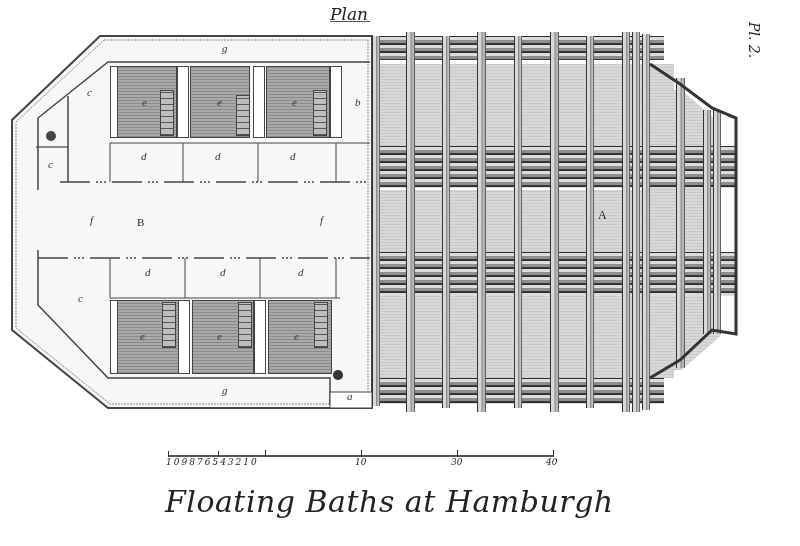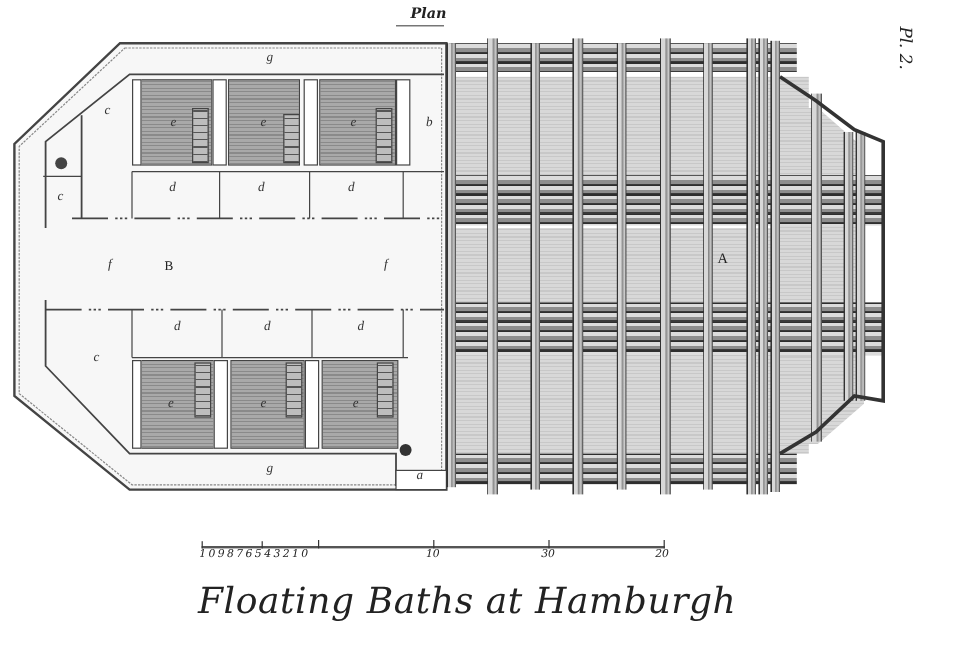--- a/index.html
+++ b/index.html
@@ -11,21 +11,21 @@
   .bath{position:absolute;background:repeating-linear-gradient(0deg,#8a8a8a 0 1px,#a9a9a9 1px 3px);border:1px solid #444;}
   .steps{position:absolute;background:repeating-linear-gradient(0deg,#555 0 1px,#bdbdbd 1px 6px);border:1px solid #444;}
   .pillar{position:absolute;background:#fff;border:1px solid #444;}
   .log-v{position:absolute;background:linear-gradient(90deg,#333 0 1px,#d8d8d8 1px 45%,#888 55%,#ccc 80%,#333 100%);}
   .log-h{position:absolute;background:repeating-linear-gradient(180deg,#2e2e2e 0 1px,#dcdcdc 1px 4px,#8d8d8d 4px 7px,#3a3a3a 7px 8px);}
   .panel{position:absolute;background:repeating-linear-gradient(0deg,#c8c8c8 0 1px,#d8d8d8 1px 3px);}
 </style>
 </head>
 <body>
 
-<div class="abs script" style="left:342px;top:4px;font-size:12px;font-weight:bold;">Plan</div>
+<div class="abs script" style="left:330px;top:4px;font-size:17px;">Plan</div>
 <div class="abs" style="left:330px;top:21px;width:40px;height:1px;background:#555;"></div>
 
 <div class="abs script" style="left:762px;top:22px;font-size:14px;transform:rotate(90deg);transform-origin:left top;">Pl. 2.</div>
 
 <div>
   <svg class="abs" style="left:0;top:0" width="800" height="430">
 
     <polygon points="100,36 372,36 372,408 108,408 12,330 12,120" fill="#f7f7f7" stroke="#444" stroke-width="2"></polygon>
     <polygon points="104,40 368,40 368,404 110,404 16,328 16,122" fill="none" stroke="#888" stroke-width="1" stroke-dasharray="2,1"></polygon>
 
@@ -153,16 +153,16 @@
     <span>6</span>
     <span>5</span>
     <span>4</span>
     <span>3</span>
     <span>2</span>
     <span>1</span>
     <span>0</span>
   </div>
   <span class="abs script" style="left:355px;top:457px;font-size:9px;">10</span>
   <span class="abs script" style="left:451px;top:457px;font-size:9px;">30</span>
-  <span class="abs script" style="left:546px;top:457px;font-size:9px;">20</span>
+  <span class="abs script" style="left:546px;top:457px;font-size:9px;">40</span>
 </div>
 
 <div class="abs script" style="left:165px;top:484px;font-size:30px;letter-spacing:0.5px;">Floating Baths at Hamburgh</div>
 
 </body></html>

